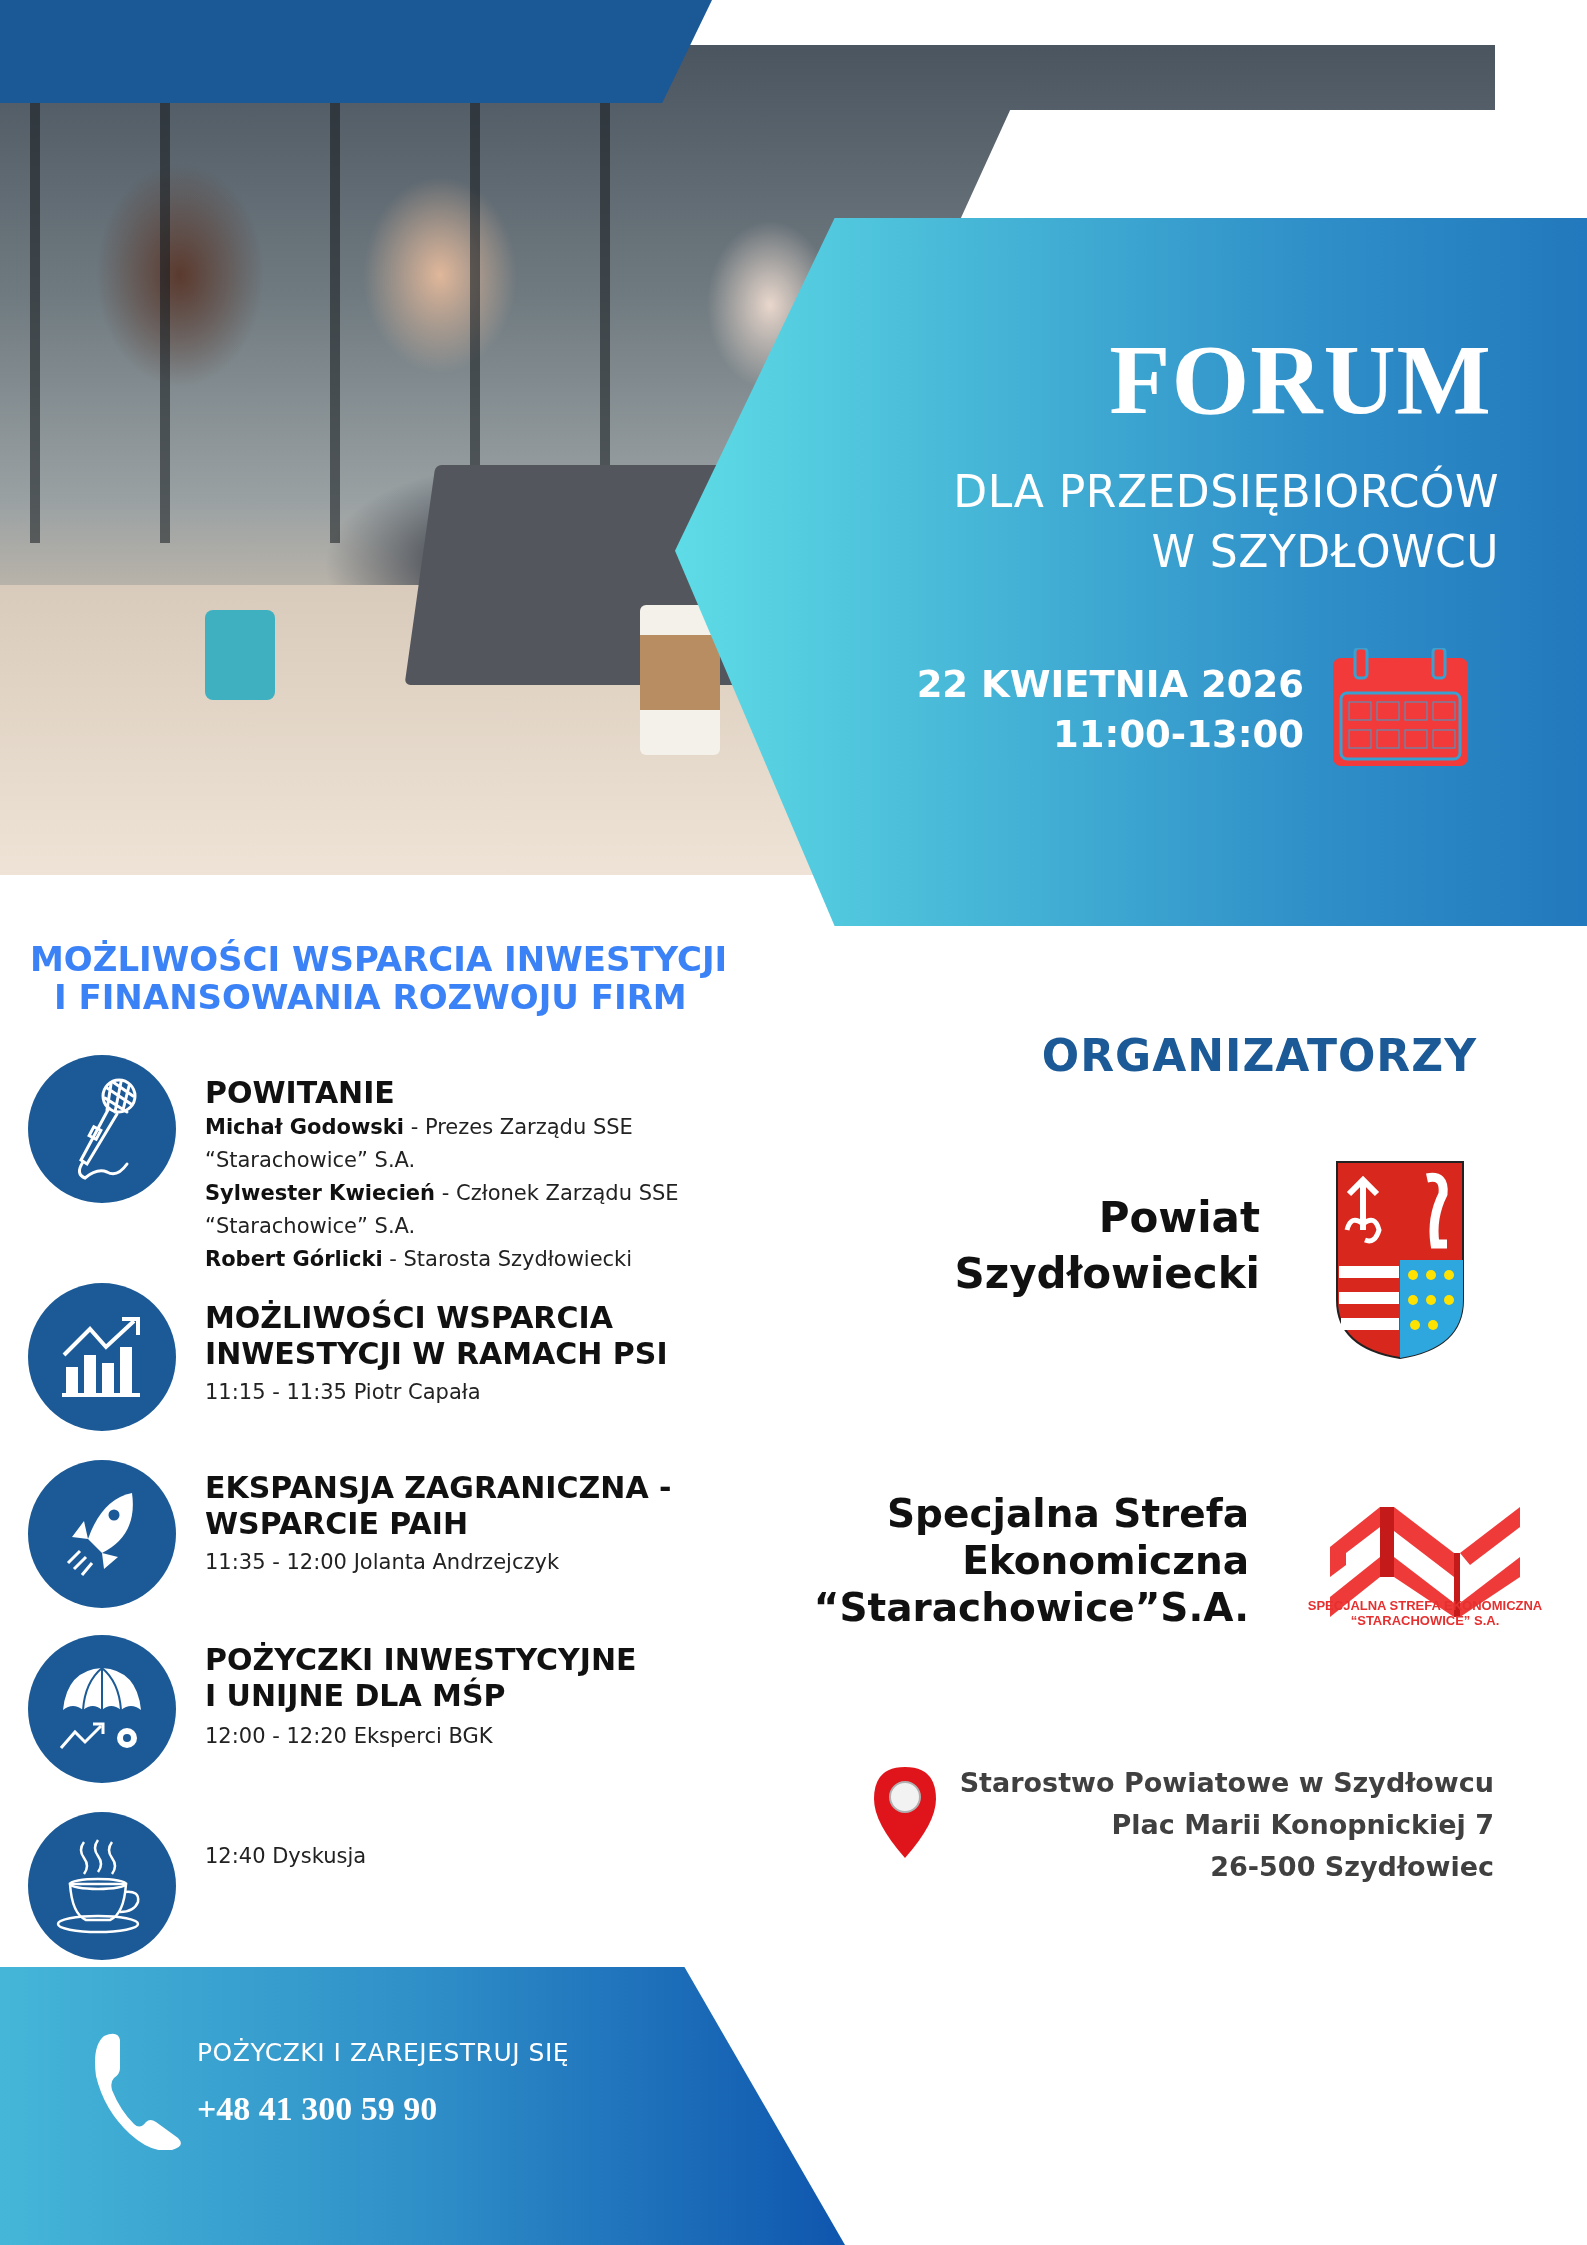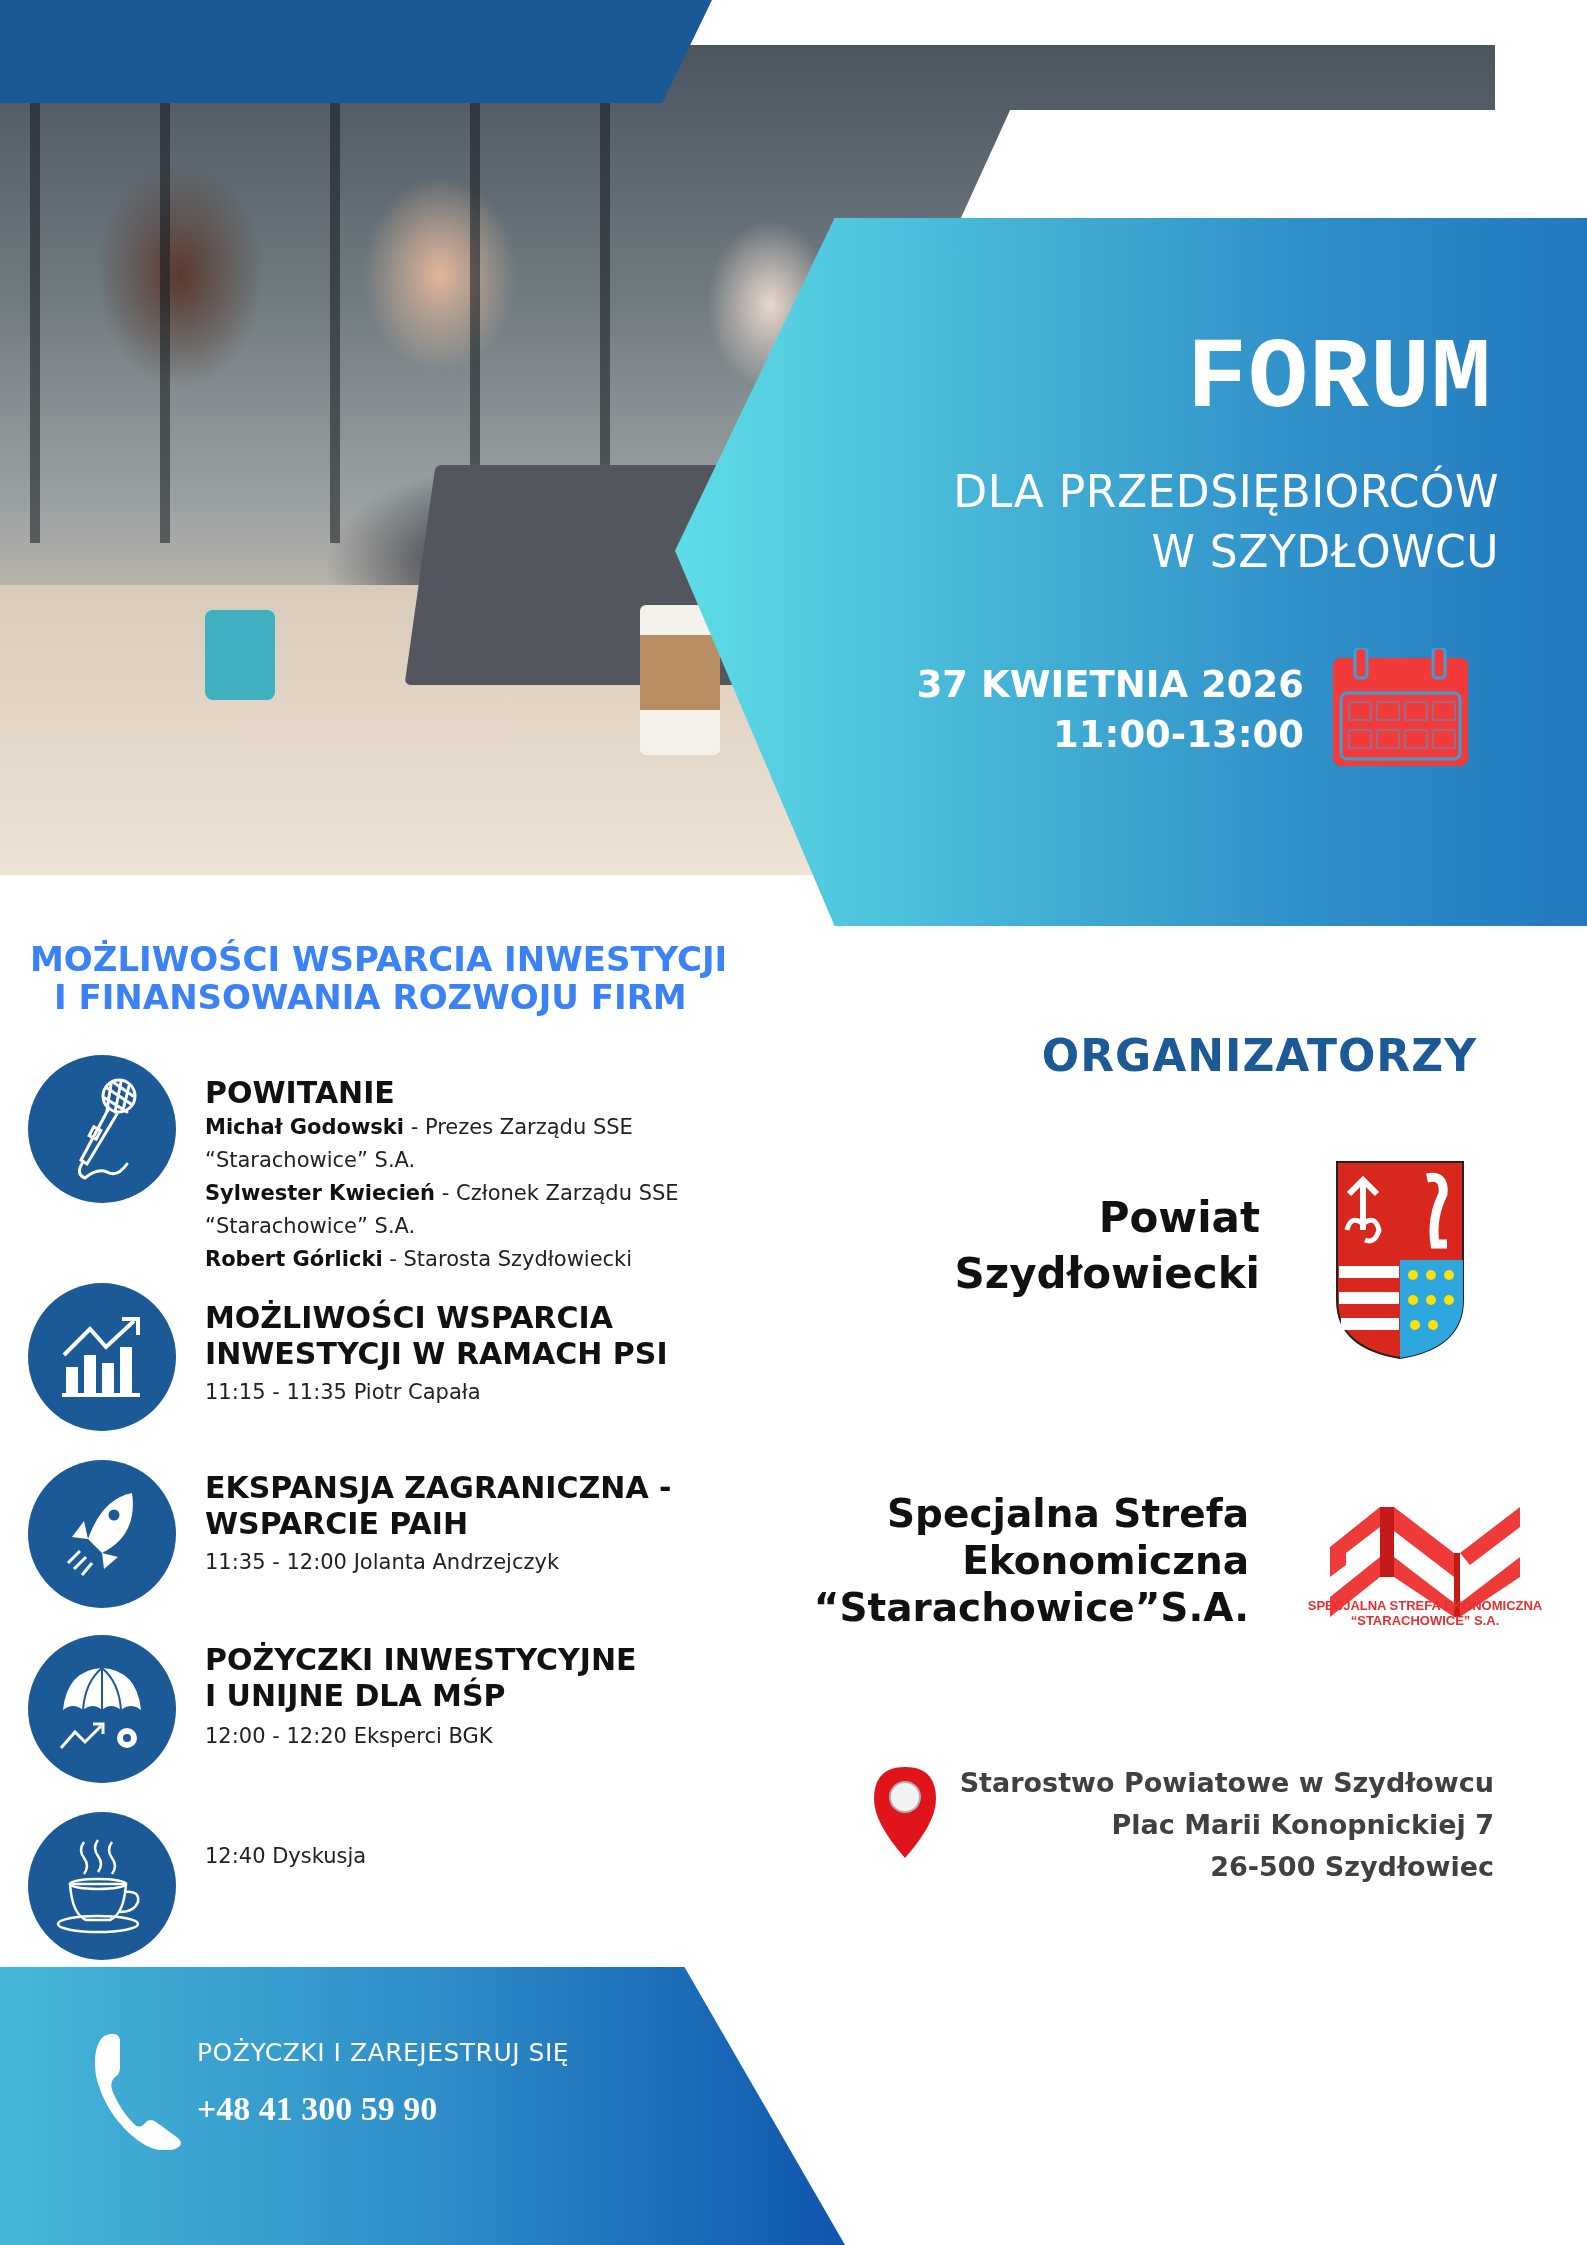--- a/index.html
+++ b/index.html
@@ -27,21 +27,21 @@
   
   #topwhite { left:700px; top:0; width:887px; height:45px; background:#fff; }
   #topwhite2 { left:1495px; top:0; width:92px; height:220px; background:#fff; }
   #whiteslant { left:960px; top:110px; width:627px; height:110px; background:#fff;
     clip-path: polygon(8% 0, 100% 0, 100% 100%, 0 100%); }
 
   
   #hero { left:675px; top:218px; width:912px; height:708px;
     background: linear-gradient(90deg, #5edce6 0%, #45b4d6 35%, #2f8fc8 70%, #2279bd 100%);
     clip-path: polygon(17.5% 0, 100% 0, 100% 100%, 17.5% 100%, 0 47%); }
-  #hero-title { right:95px; top:330px; color:#fff; font-family:Liberation Mono, monospace; font-weight:bold; font-size:100px; letter-spacing:1px; text-align:right; line-height:1; }
+  #hero-title { right:95px; top:330px; color:#fff; font-family:Liberation Serif, serif; font-weight:bold; font-size:100px; letter-spacing:1px; text-align:right; line-height:1; }
   #hero-sub { right:88px; top:462px; color:#fff; font-family:"DejaVu Sans", sans-serif; font-size:44px; text-align:right; line-height:60px; font-weight:normal; letter-spacing:0.5px; }
   #hero-date { right:283px; top:660px; color:#fff; font-family:"DejaVu Sans", sans-serif; font-weight:bold; font-size:37px; text-align:right; line-height:50px; }
   #cal-icon { left:1333px; top:648px; width:135px; height:118px; }
 
   
   #agenda-title { left:30px; top:940px; width:780px; font-family:"DejaVu Sans", sans-serif; font-weight:bold; font-size:34px; line-height:38px; color:#3b82f6; }
   #agenda-title div:nth-child(2) { padding-left:24px; }
   .ag-circle { position:absolute; left:28px; width:148px; height:148px; border-radius:50%; background:#1b5a96; display:flex; align-items:center; justify-content:center; }
   .ag-text { position:absolute; left:205px; width:600px; }
   .ag-h { font-family:"DejaVu Sans", sans-serif; font-weight:bold; font-size:30px; line-height:36px; color:#111; }
@@ -86,21 +86,21 @@
 <div id="whiteslant" class="abs"></div>
 <div id="topbar" class="abs"></div>
 
 <div id="hero" class="abs"></div>
 <div id="hero-title" class="abs">FORUM</div>
 <div id="hero-sub" class="abs">
   <div>DLA PRZEDSIĘBIORCÓW</div>
   <div>W SZYDŁOWCU</div>
 </div>
 <div id="hero-date" class="abs">
-  <div>37 KWIETNIA 2026</div>
+  <div>22 KWIETNIA 2026</div>
   <div>11:00-13:00</div>
 </div>
 <svg id="cal-icon" class="abs" viewBox="0 0 135 118">
   <rect x="0" y="10" width="135" height="108" rx="8" fill="#f23a3a"></rect>
   <rect x="22" y="0" width="12" height="30" rx="4" fill="#f23a3a" stroke="#3aa0d0" stroke-width="3"></rect>
   <rect x="100" y="0" width="12" height="30" rx="4" fill="#f23a3a" stroke="#3aa0d0" stroke-width="3"></rect>
   <rect x="8" y="45" width="119" height="66" rx="6" fill="none" stroke="#3aa0d0" stroke-width="3"></rect>
   <g fill="#f23a3a" stroke="#3aa0d0" stroke-width="1">
     <rect x="16" y="54" width="22" height="18"></rect>
       <rect x="44" y="54" width="22" height="18"></rect>

